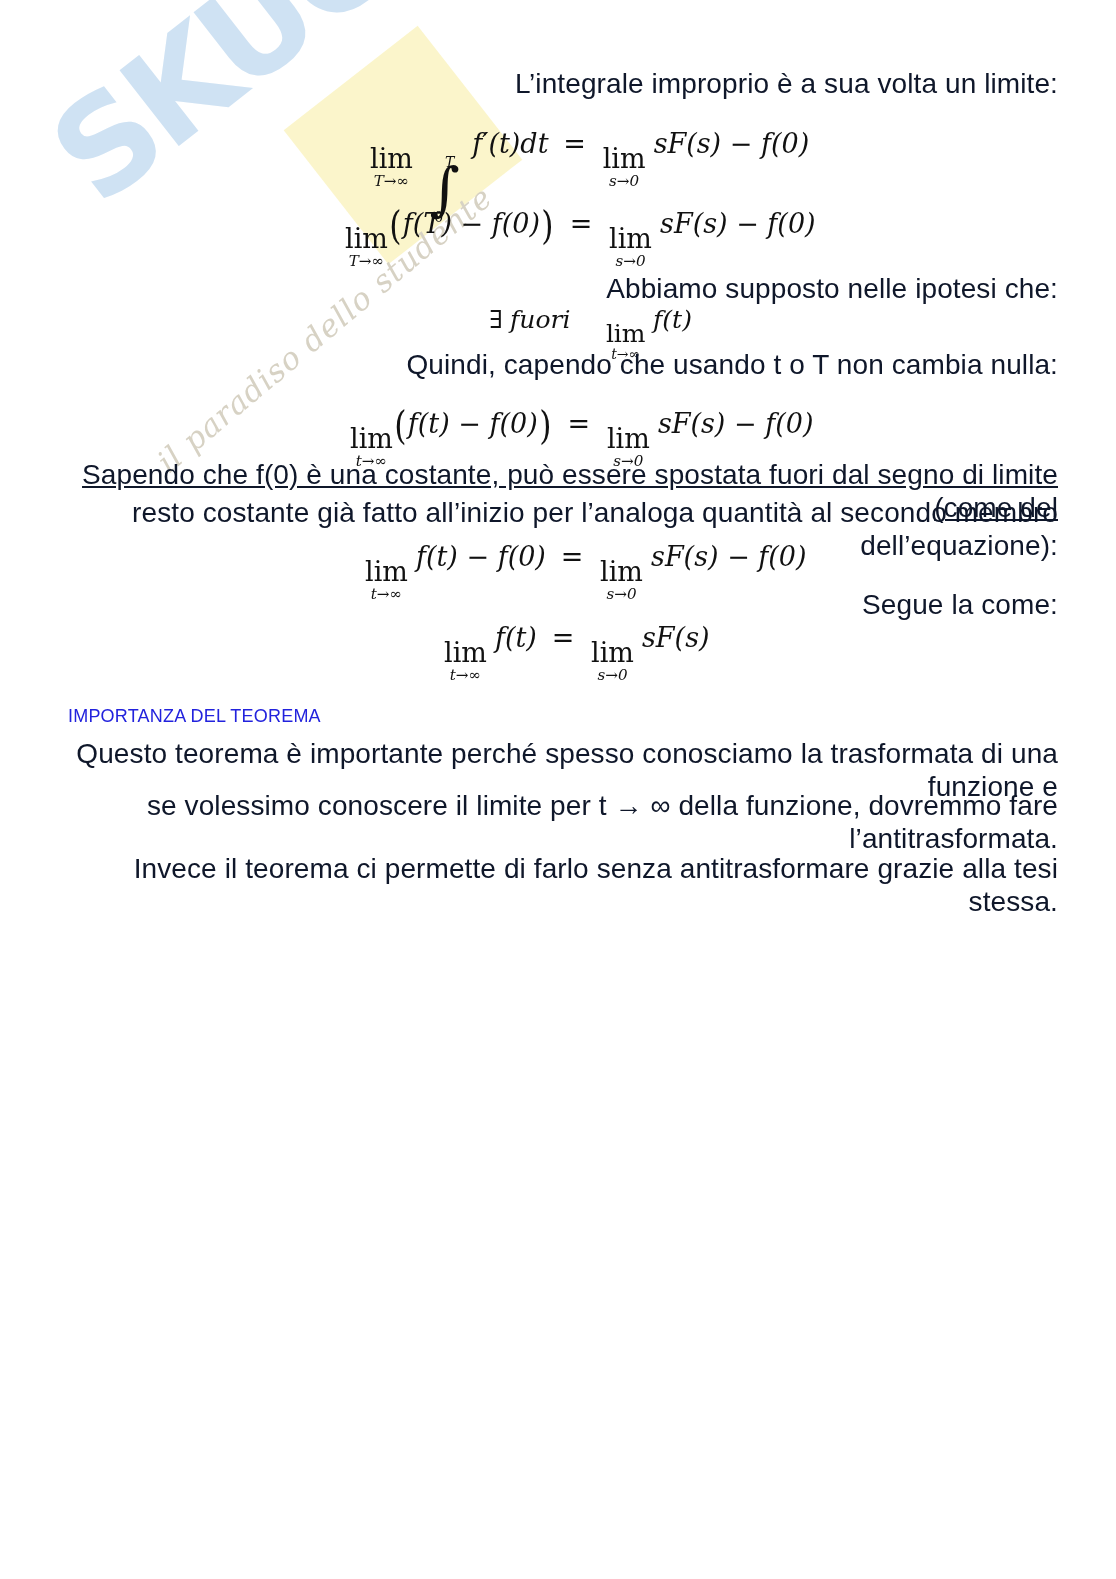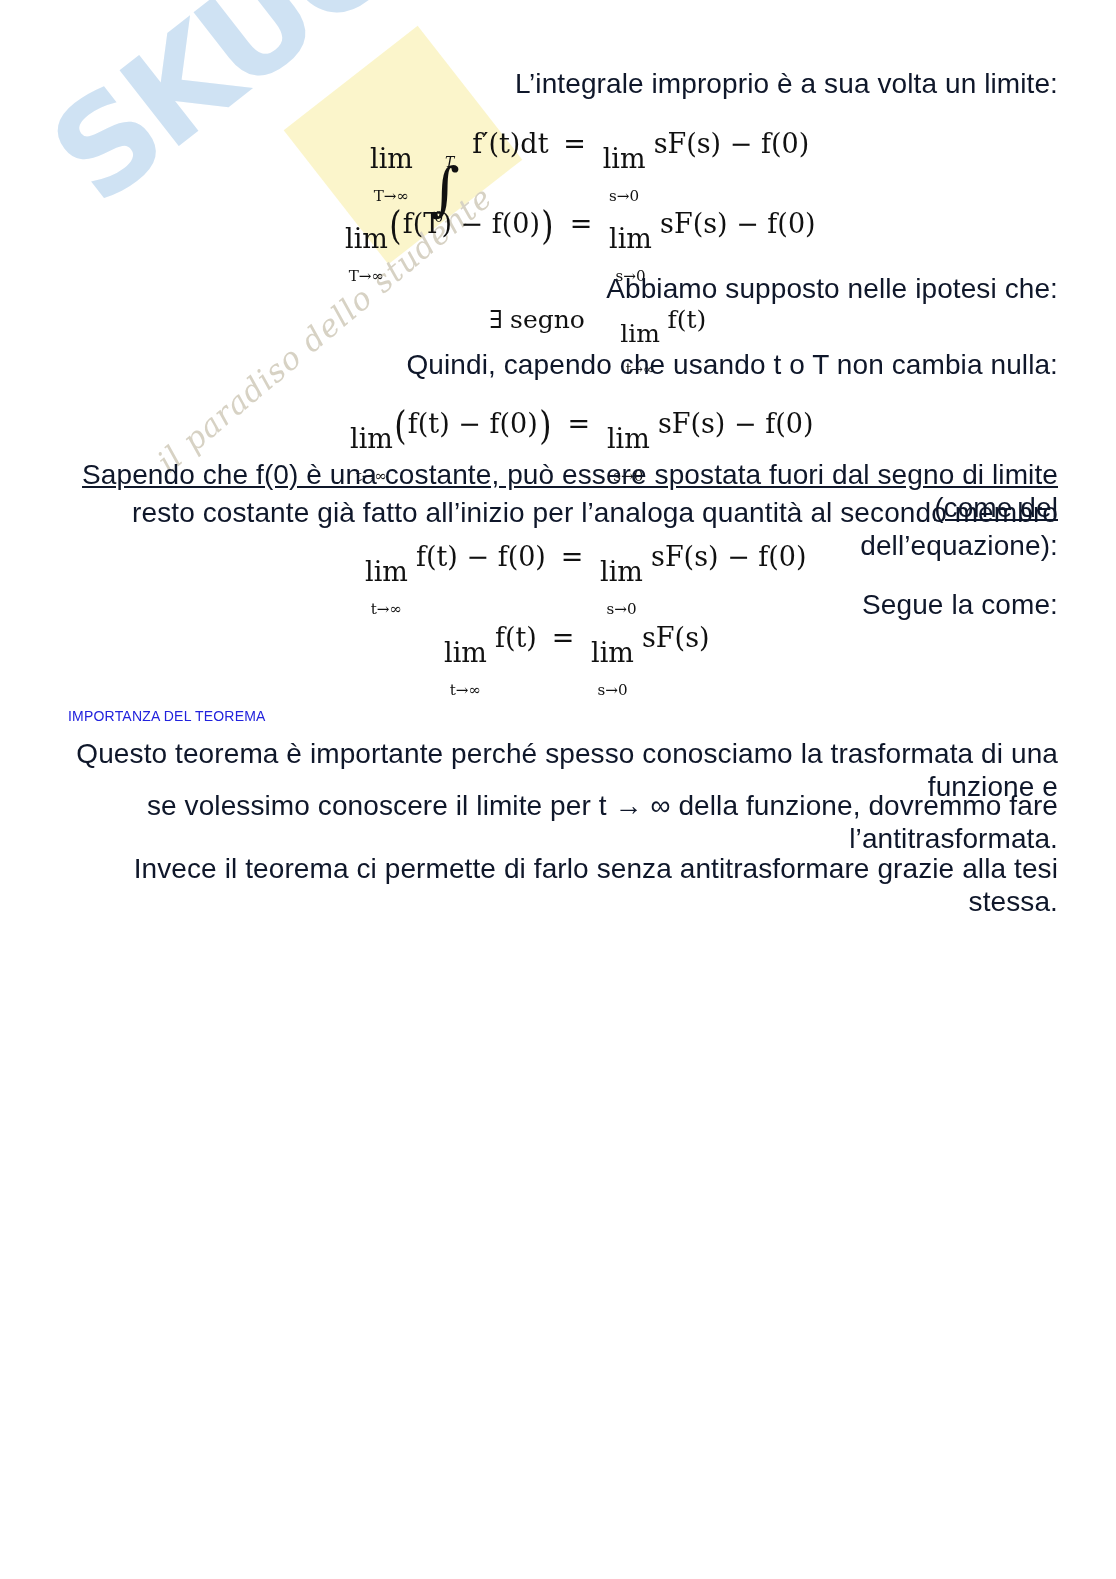--- a/index.html
+++ b/index.html
@@ -82,44 +82,43 @@
     font-size: 28px;
     line-height: 33px;
     color: #0f172a;
     letter-spacing: 0.1px;
     text-align: right;
   }
 
   .heading-blue {
     position: absolute;
     left: 68px;
-    font-size: 14px;
+    font-size: 18px;
     line-height: 28px;
     color: #2222dd;
     letter-spacing: 0.2px;
   }
 
   
   .eq {
     position: absolute;
     font-family: "DejaVu Serif", serif;
     color: #111111;
     white-space: nowrap;
   }
-  .mi { }
+  .mi { font-style: italic; }
   .mn { font-style: normal; }
   .mo { font-style: normal; }
 
   .limop {
     display: inline-flex;
     flex-direction: column;
     align-items: center;
     vertical-align: -0.55em;
     line-height: 1;
-    gap: 15px;
   }
   .limop .lim-main {
     font-style: normal;
     font-size: 1em;
     line-height: 1;
   }
   .limop .lim-sub {
     font-size: 0.56em;
     line-height: 1.1;
     margin-top: 1px;
@@ -204,21 +203,21 @@
       </span><span class="bigparen">(</span><span class="mi">f(T) − f(0)</span><span class="bigparen">)</span><span class="spwide"></span><span class="mo">=</span><span class="sp"></span>
       <span class="limop">
         <span class="lim-main">lim</span>
         <span class="lim-sub mi">s→0</span>
       </span><span class="sp"></span><span class="mi">sF(s) − f(0)</span>
     </div>
 
     <div class="para" style="top:272px;">Abbiamo supposto nelle ipotesi che:</div>
 
     <div class="eq" style="left:489px; top:305px; font-size:25px;">
-      <span class="mo">∃</span><span class="sp"></span><span class="mi">segno</span><span class="spwide"></span><span class="spwide"></span>
+      <span class="mo">∃</span><span class="sp"></span><span class="mi">fuori</span><span class="spwide"></span><span class="spwide"></span>
       <span class="limop">
         <span class="lim-main">lim</span>
         <span class="lim-sub mi">t→∞</span>
       </span><span class="sp"></span><span class="mi">f(t)</span>
     </div>
 
     <div class="para" style="top:348px;"><span>Quindi, capendo che usando t o T non cambia nulla:</span></div>
 
     <div class="eq" style="left:350px; top:408px; font-size:27px;">
       <span class="limop">

